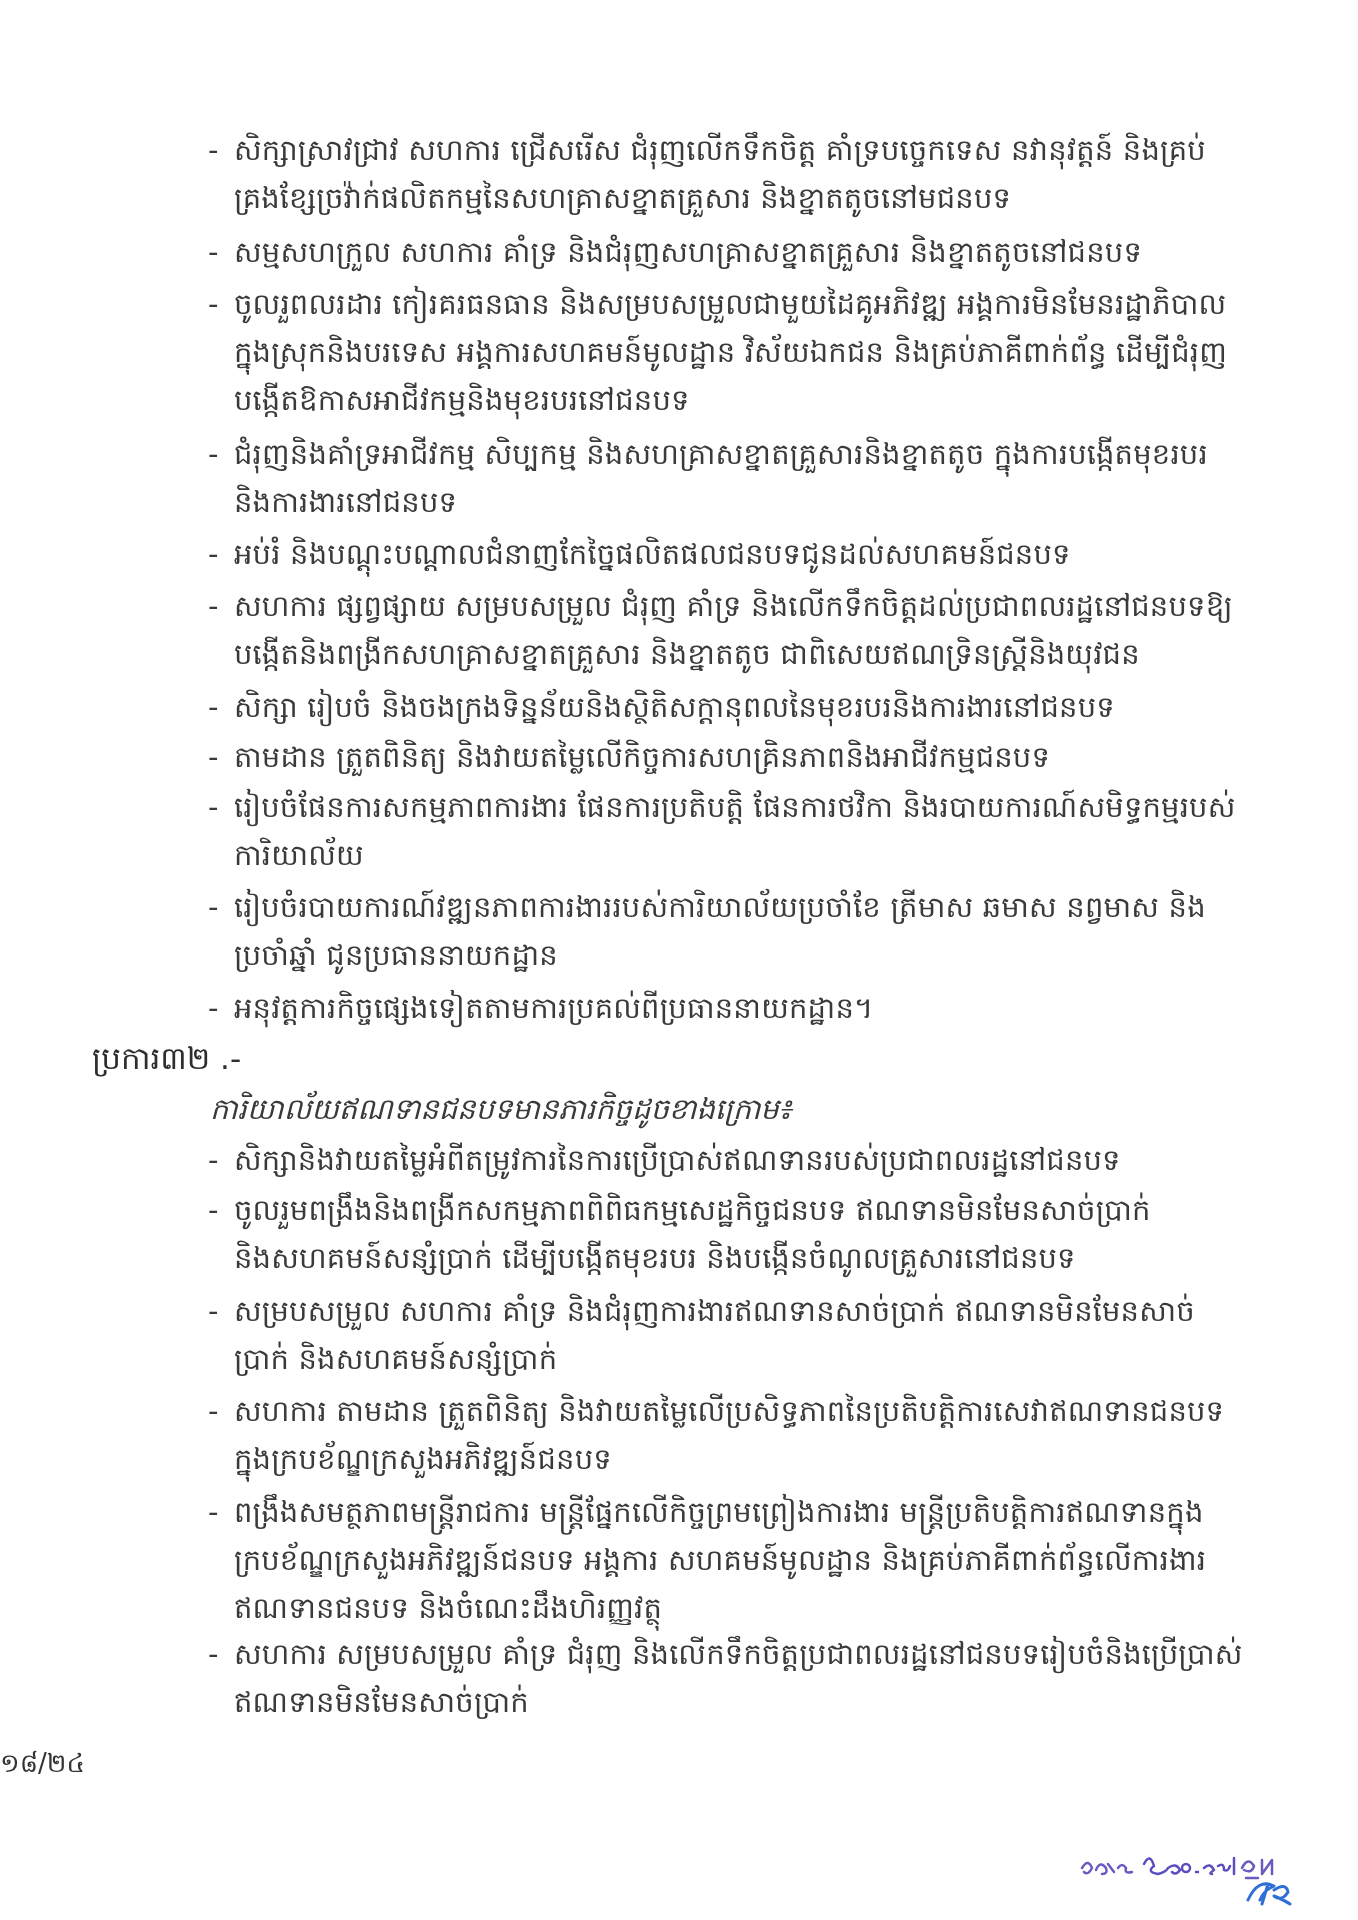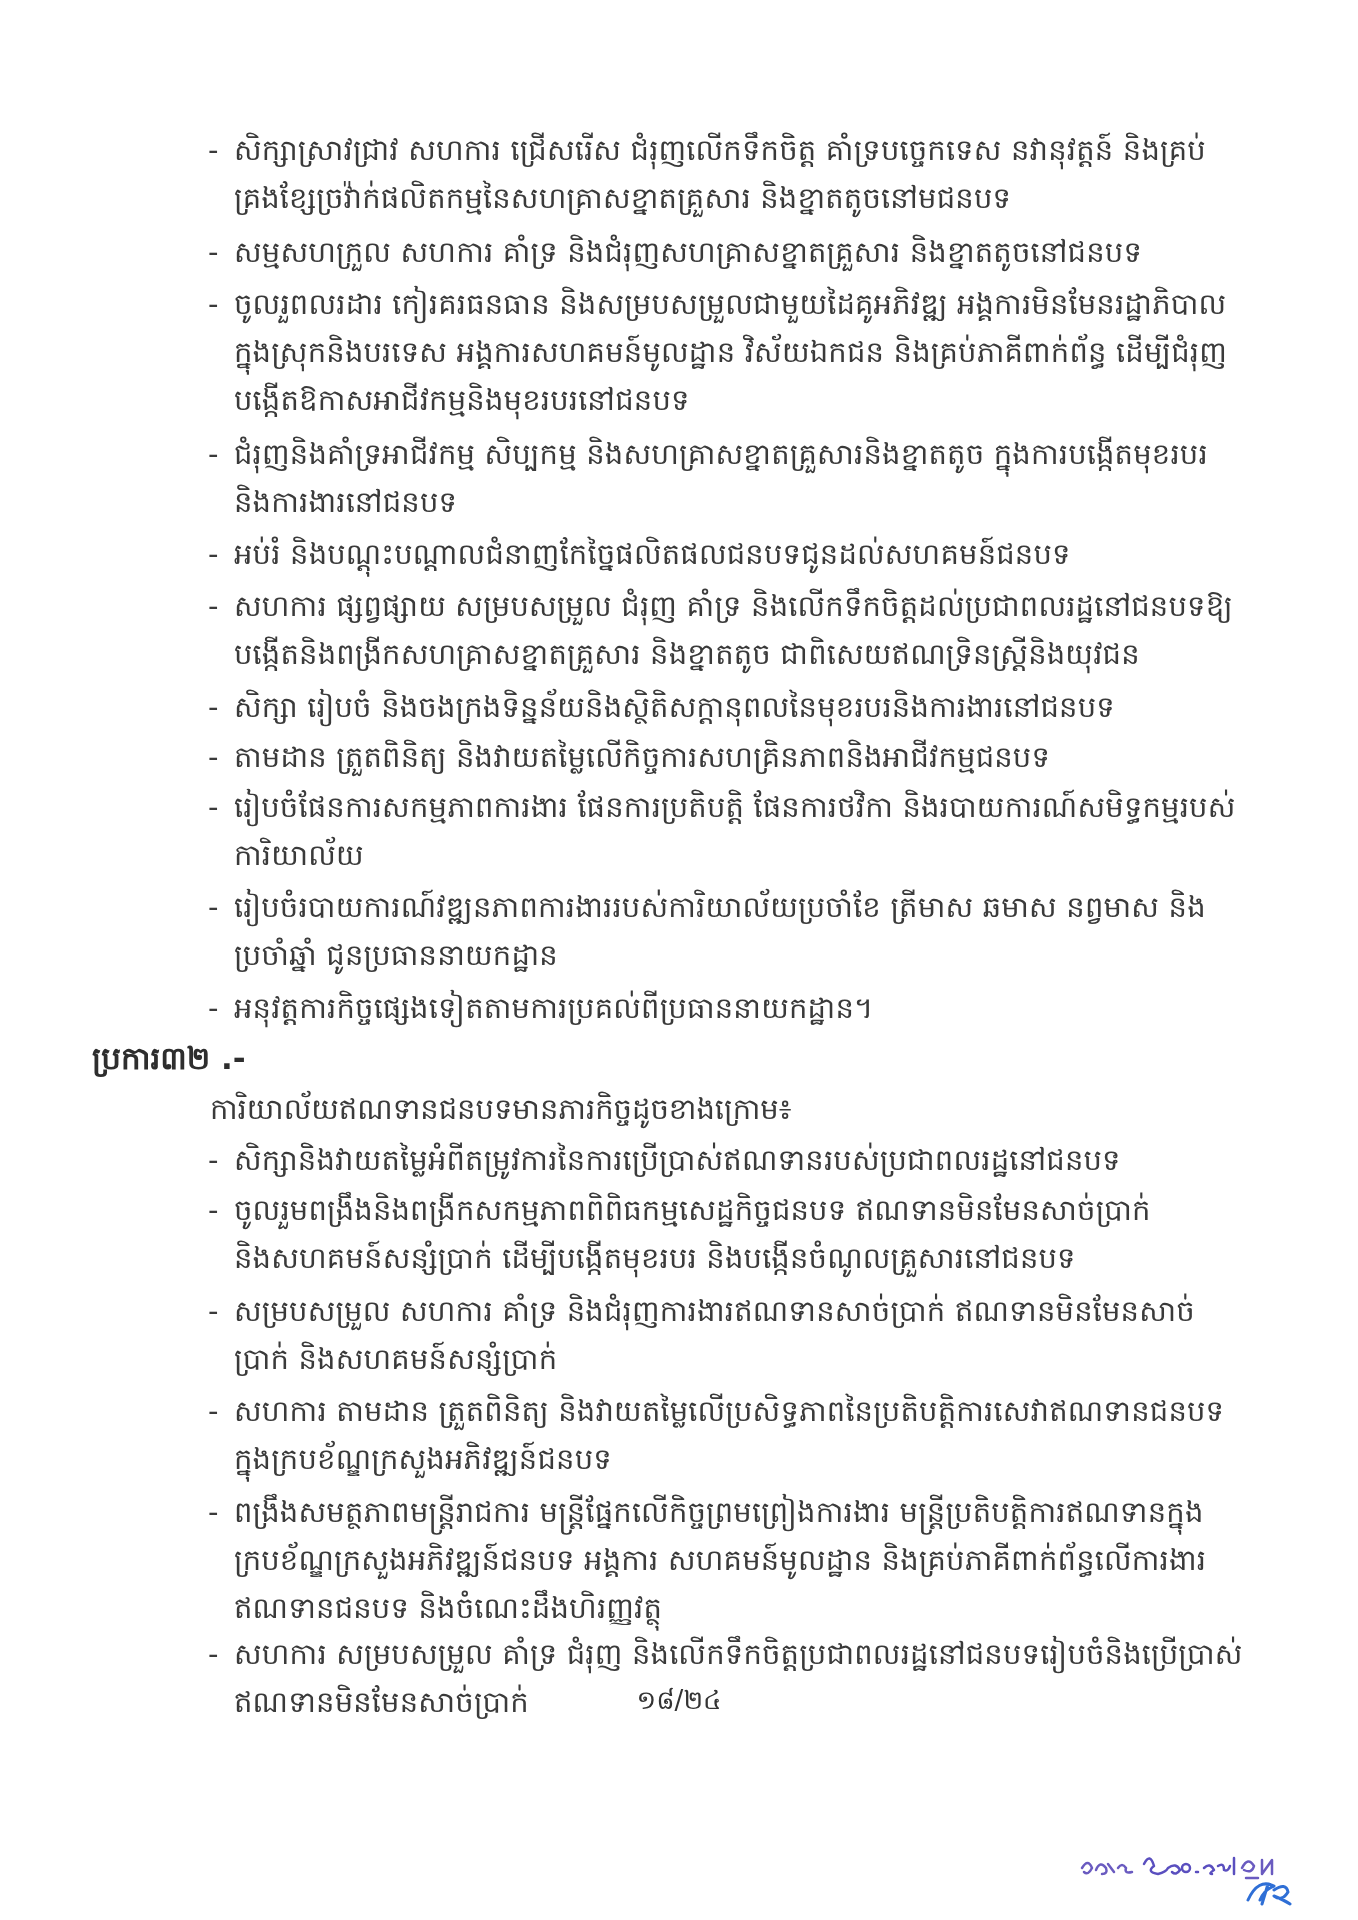--- a/index.html
+++ b/index.html
@@ -8,28 +8,28 @@
     font-family: "DejaVu Sans", sans-serif; color: #3a3a3a;
   }
   .page { position: absolute; left: 0; top: 0; width: 1358px; height: 1920px; }
   .item {
     position: absolute; left: 208px; width: 1040px;
     font-size: 29px; line-height: 48px; letter-spacing: 0.2px;
   }
   .item .dash { position: absolute; left: 0; top: 0; }
   .item .txt { display: block; padding-left: 26px; }
   .heading {
-    position: absolute; left: 92px; font-size: 31px; font-weight: bold;
+    position: absolute; left: 92px; font-size: 31px; font-weight: normal;
     line-height: 48px; color: #2e2e2e;
   }
   .intro {
-    position: absolute; left: 210px; font-size: 29px; line-height: 48px;
+    position: absolute; left: 210px; font-size: 29px; line-height: 48px; font-style: italic;
   }
   .pagenum {
-    position: absolute; left: 0; width: 1358px; top: 1680px; text-align: center;
+    position: absolute; left: 0; width: 1358px; top: 1743px; text-align: left;
     font-size: 26px; line-height: 40px; color: #333;
   }
   .signature {
     position: absolute; left: 1078px; top: 1838px; width: 240px; height: 70px;
   }
 </style>
 </head>
 <body>
 
 <div class="page">

